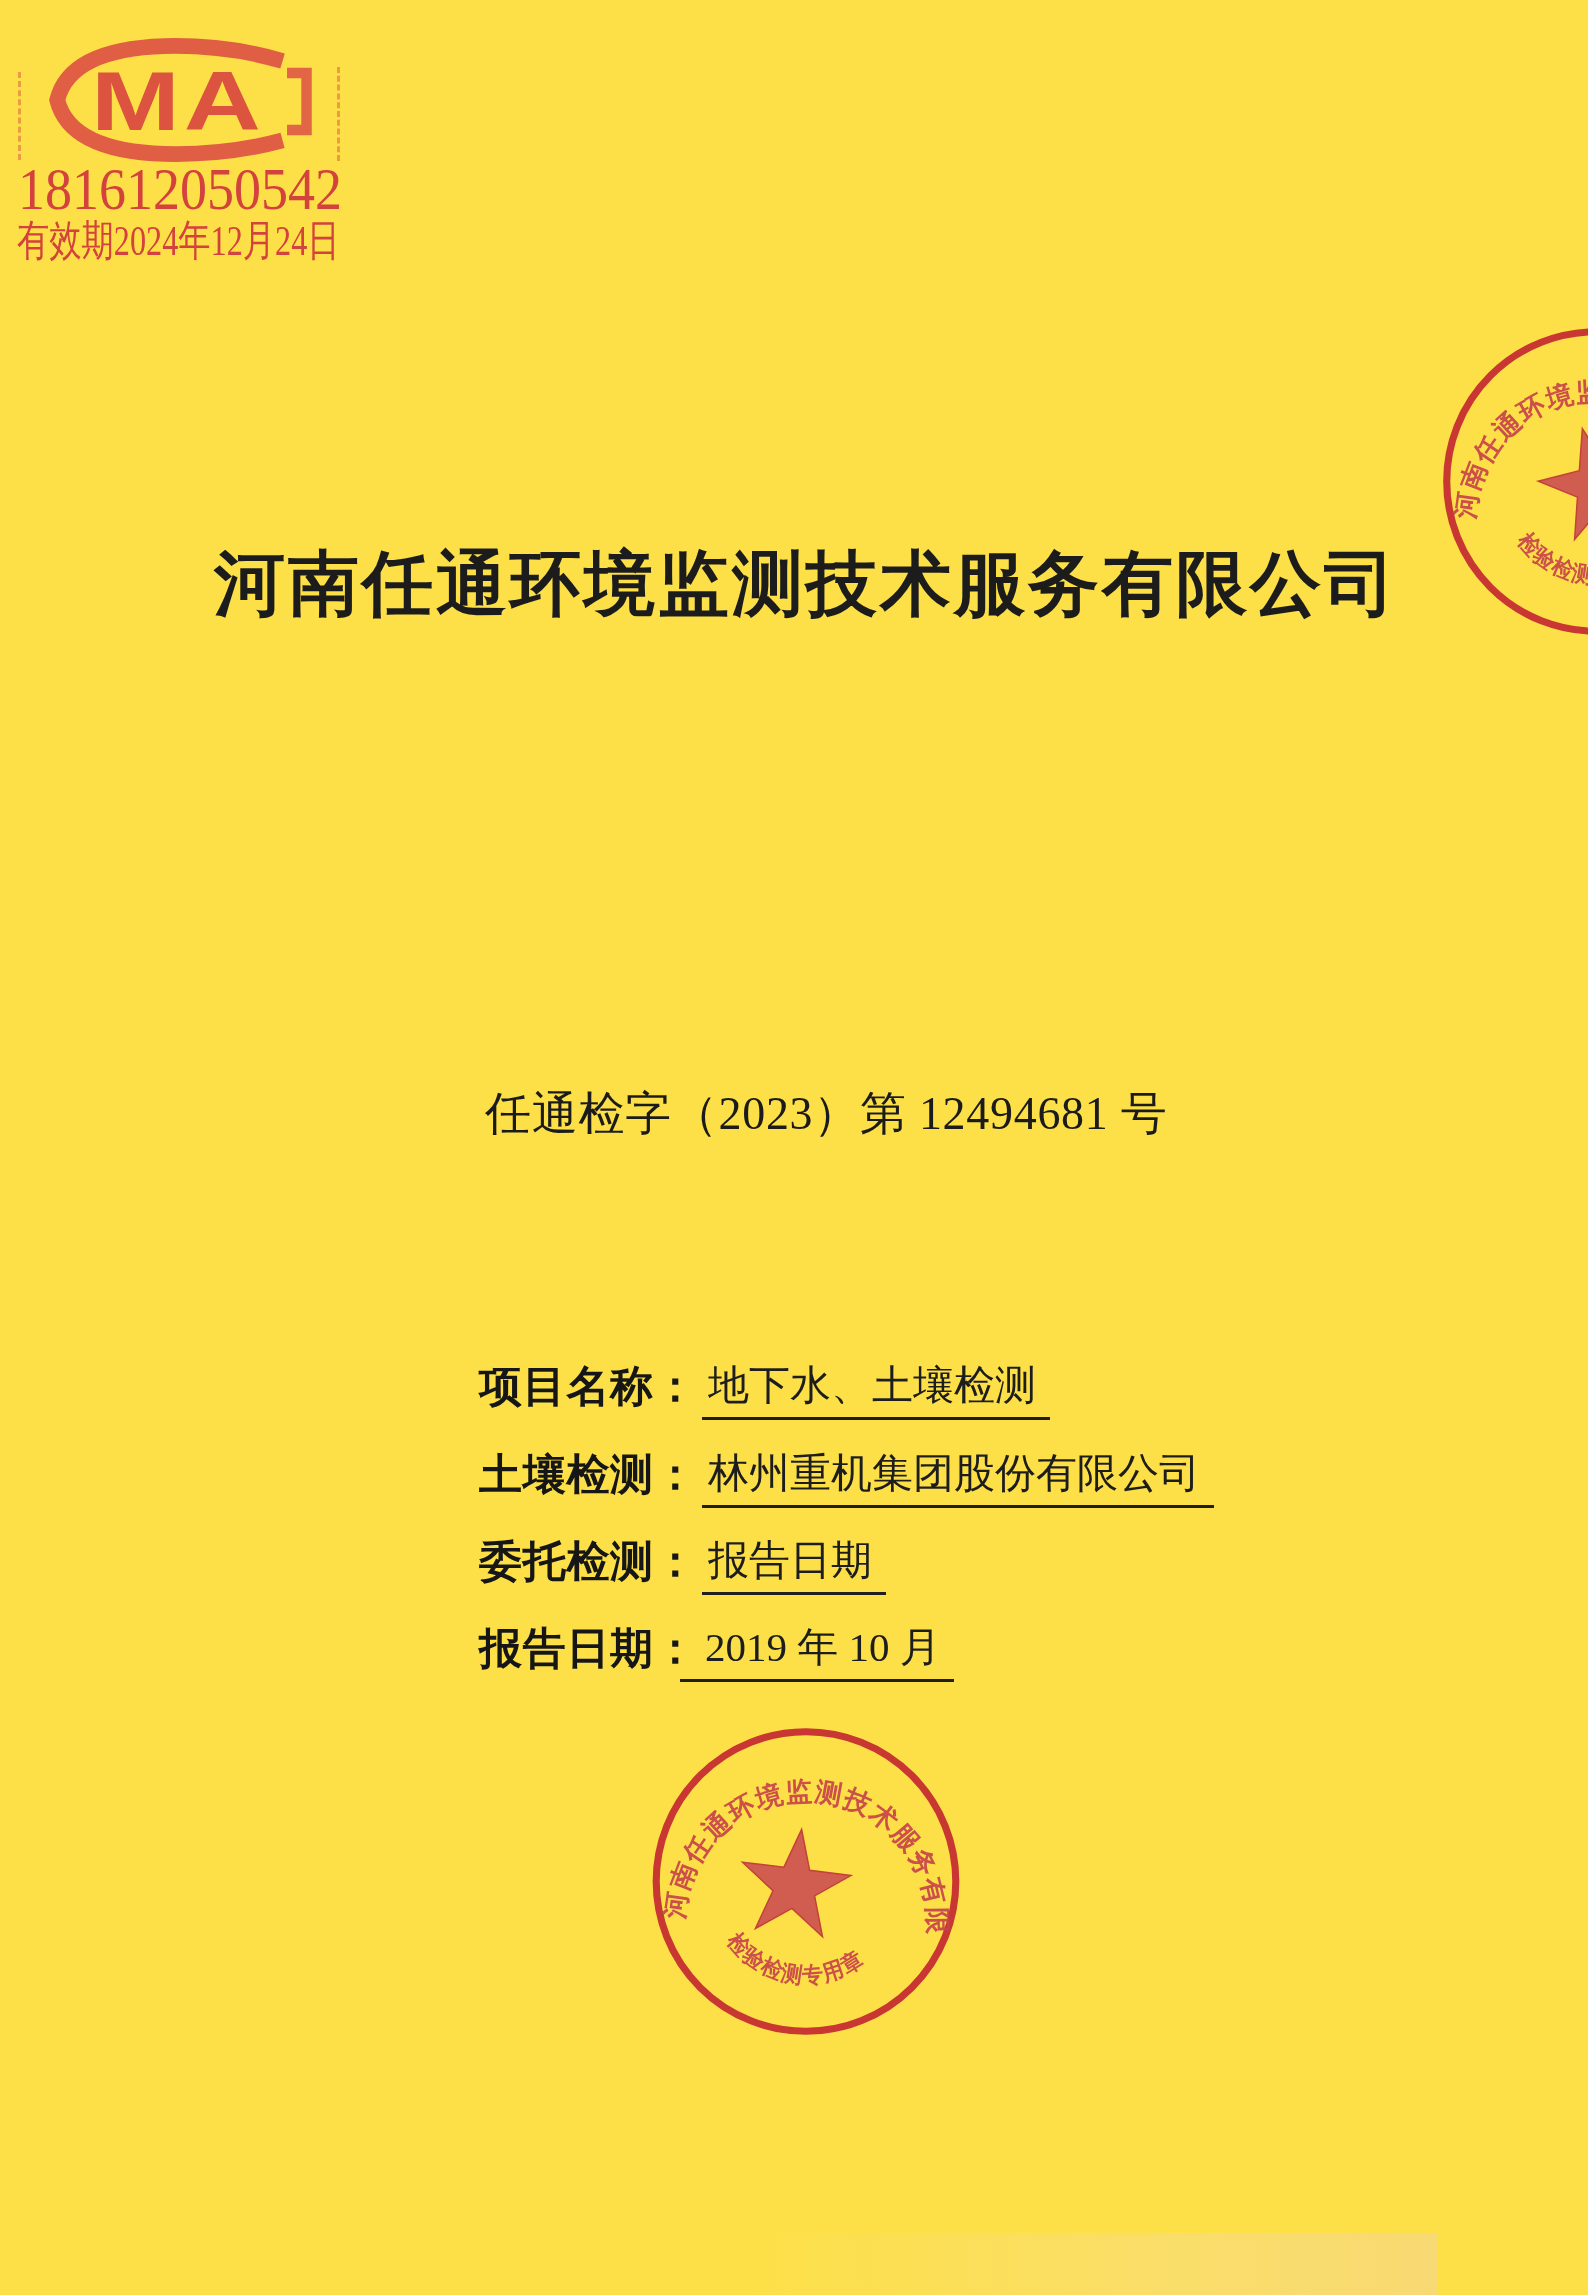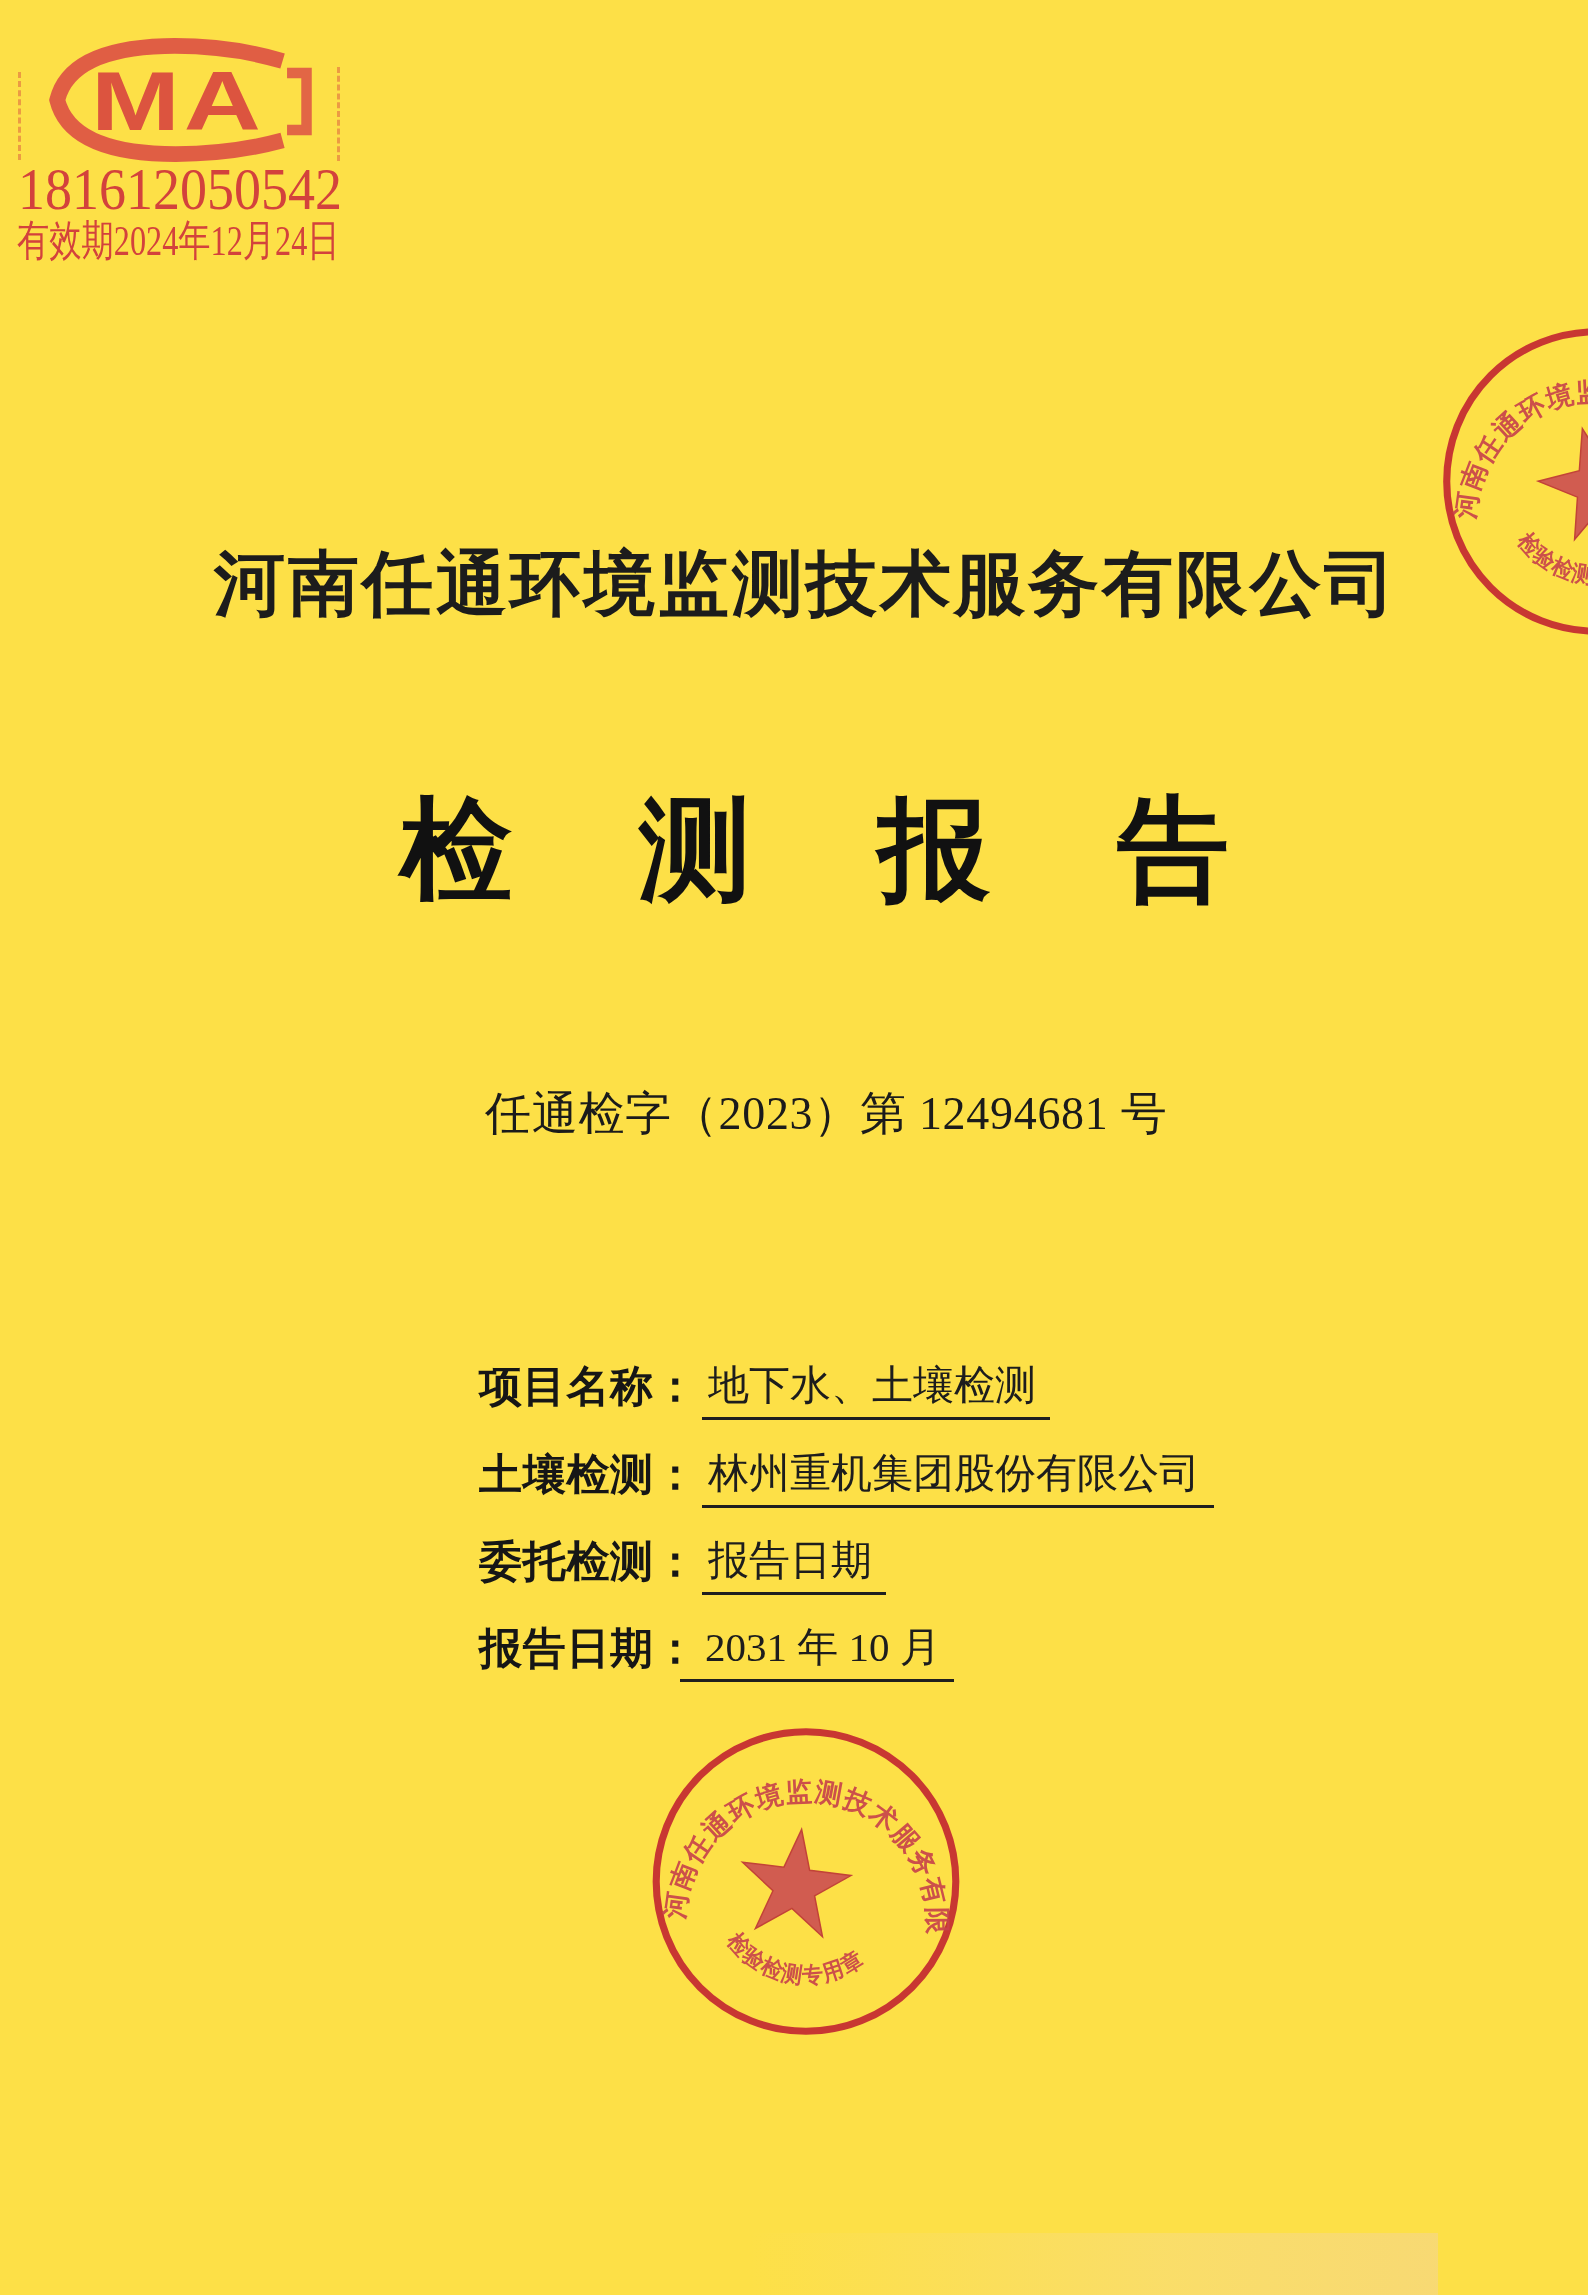--- a/index.html
+++ b/index.html
@@ -100,40 +100,39 @@
     <text class="seal-arc-text" font-size="36" letter-spacing="2">
       <textPath href="#tr-top-arc" startOffset="4" textLength="600" lengthAdjust="spacingAndGlyphs">河南任通环境监测技术服务有限公司</textPath>
     </text>
     <text class="seal-arc-text" font-size="30" letter-spacing="2">
       <textPath href="#tr-bot-arc" startOffset="4" textLength="210" lengthAdjust="spacingAndGlyphs">检验检测专用章</textPath>
     </text>
   </svg>
 
   <div class="company-title">河南任通环境监测技术服务有限公司</div>
 
-  <div class="report-title">检测报告</div>
 
   <div class="report-number">任通检字（2023）第 12494681 号</div>
 
   <div>
     <div class="field-row" style="top:1362px">
       <span class="f-label">项目名称：</span>
       <span class="f-value">地下水、土壤检测</span>
     </div>
     <div class="field-row" style="top:1450px">
       <span class="f-label">土壤检测：</span>
       <span class="f-value">林州重机集团股份有限公司</span>
     </div>
     <div class="field-row" style="top:1537px">
       <span class="f-label">委托检测：</span>
       <span class="f-value">报告日期</span>
     </div>
     <div class="field-row" style="top:1624px">
       <span class="f-label">报告日期：</span>
-      <span class="f-value v-left">2031 年 10 月</span>
+      <span class="f-value v-left">2019 年 10 月</span>
     </div>
   </div>
 
   <svg class="seal seal-bottom" viewBox="0 0 440 490">
     <defs>
       <path id="b-top-arc" d="M 57 300 A 163 163 0 1 1 383 300"></path>
       <path id="b-bot-arc" d="M 112 321 A 128 128 0 0 0 328 321"></path>
     </defs>
     <circle class="seal-ring" cx="220" cy="245" r="200"></circle>
     <polygon class="seal-star" transform="rotate(7 205 250)" points="205,175 222.3,227.8 277.9,228 233,260.8 250.1,313.7 205,281.2 159.9,313.7 177,260.8 132.1,228 187.7,227.8"></polygon>

